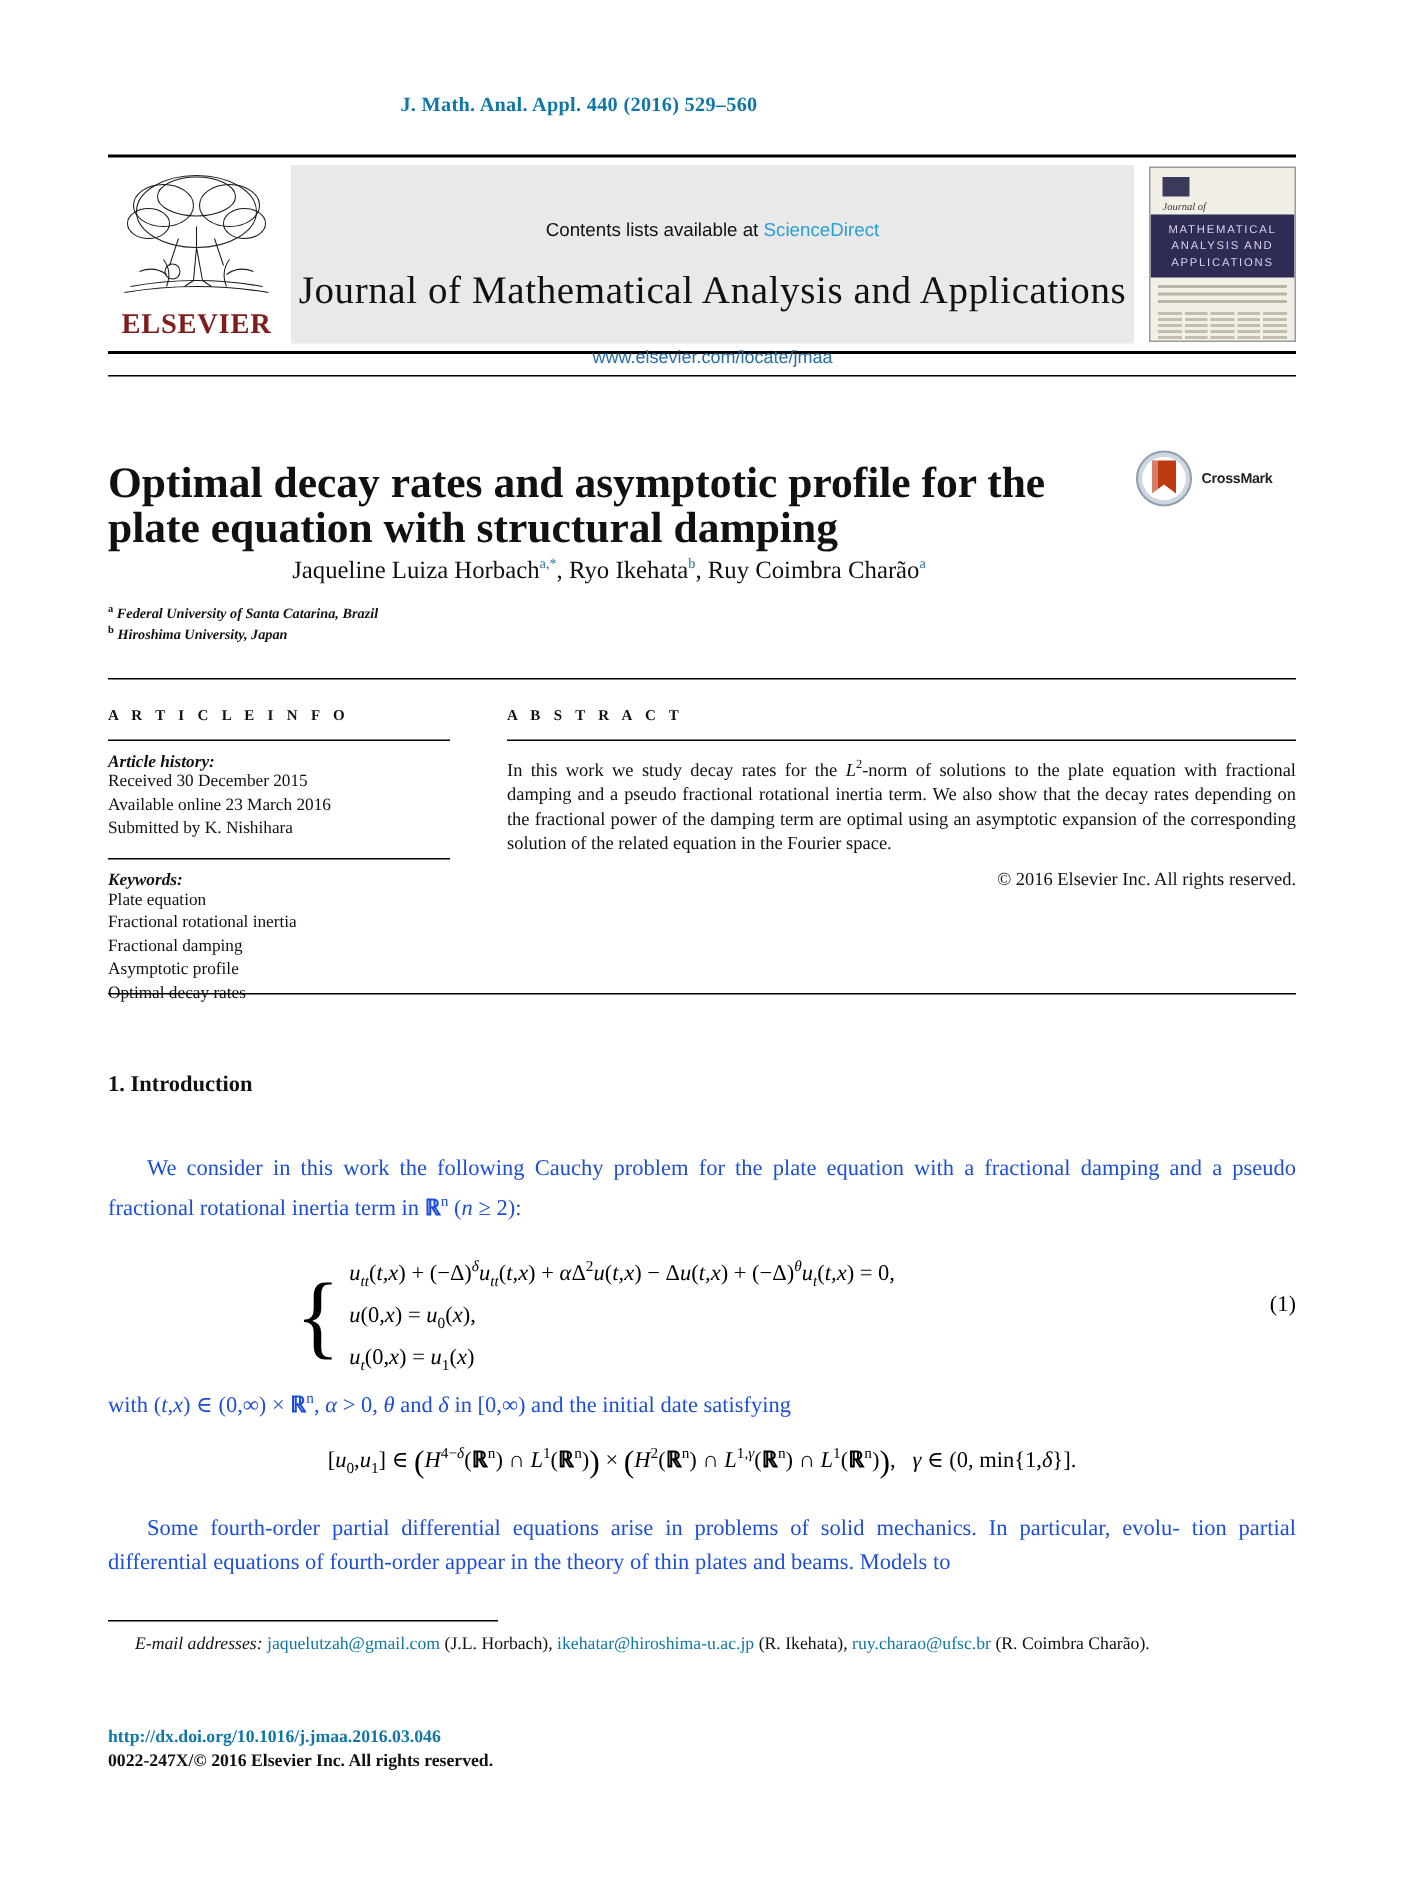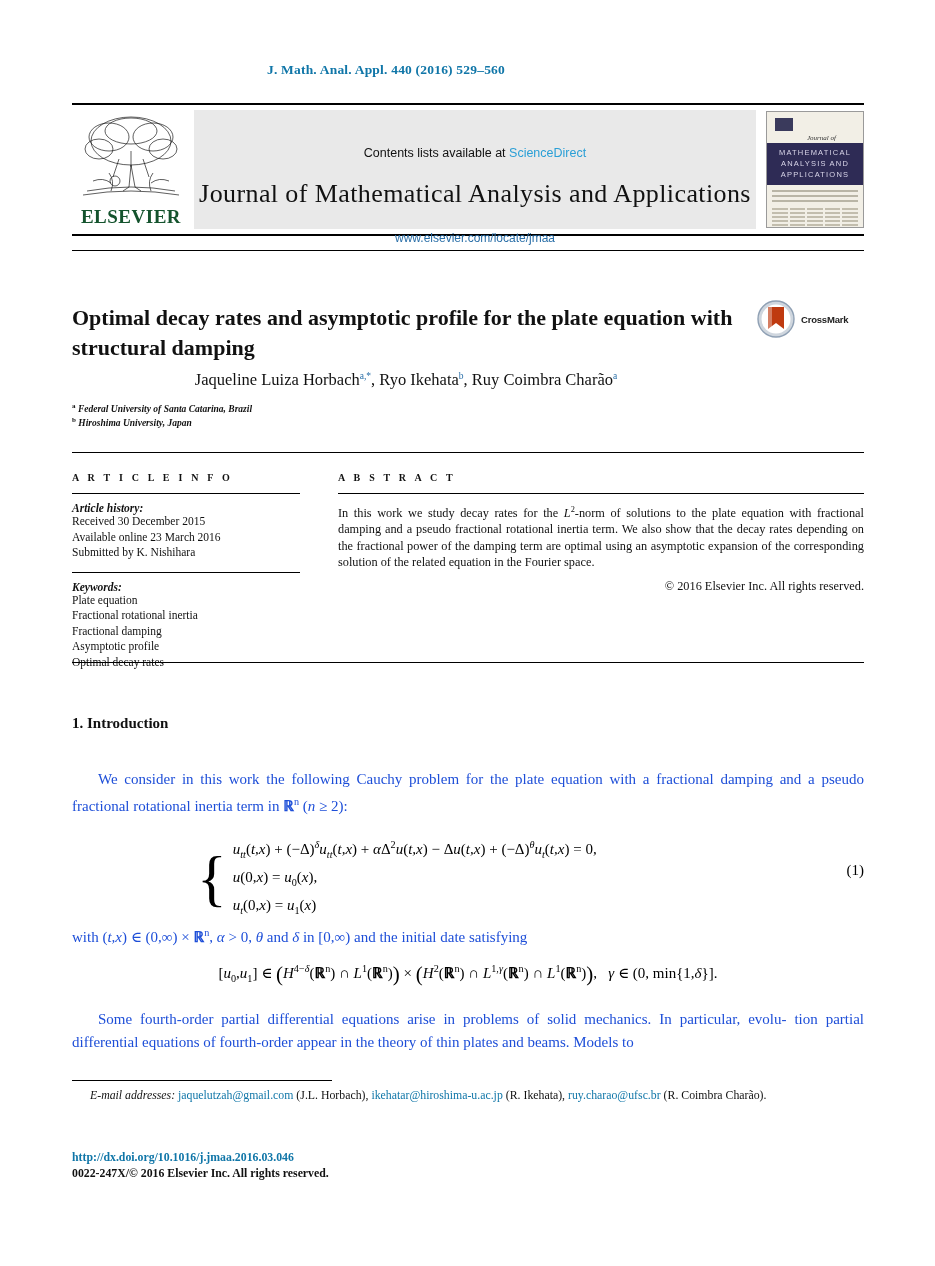--- a/index.html
+++ b/index.html
@@ -59,21 +59,21 @@
     padding-top: 6px;
     box-sizing: border-box;
   }
   .tree-svg { display: block; margin: 0 auto; }
   .elsevier-word {
     position: absolute;
     bottom: 6px;
     left: 0;
     width: 118px;
     text-align: center;
-    color: #14532d;
+    color: #7f1d1d;
     font-family: "Liberation Serif", serif;
     font-size: 19px;
     font-weight: bold;
     letter-spacing: .5px;
   }
   .masthead-center {
     flex: 1 1 auto;
     background: #e9e9e9;
     margin: 5px 4px 5px 4px;
     position: relative;
@@ -109,21 +109,21 @@
     border: 1px solid #9a9a9a;
     background: #f2efe6;
     position: relative;
     overflow: hidden;
   }
   .cover-topbox {
     position: absolute; top: 6px; left: 8px;
     width: 18px; height: 13px; background: #3a3a5c;
   }
   .cover-scriptline {
-    position: absolute; top: 22px; left: 40px;
+    position: absolute; top: 22px; left: 8px;
     font-size: 7px; font-style: italic; color: #333;
   }
   .cover-band {
     position: absolute; top: 31px; left: 0; width: 100%;
     height: 42px; background: #2e2b55; color: #d8d5e8;
     font-size: 7.5px; letter-spacing: 1.2px; text-align: center;
     padding-top: 4px; box-sizing: border-box; line-height: 11px;
     font-family: "Liberation Sans", sans-serif;
   }
   .cover-lines { position: absolute; top: 78px; left: 5px; right: 5px; }
@@ -136,21 +136,21 @@
   }
   .cover-grid i { display: block; height: 2px; background: #c2bdad; }
 
   
   .title-rule {
     position: absolute; left: 72px; top: 250px; width: 792px;
     border-top: 1px solid #000;
   }
   .paper-title {
     position: absolute; left: 72px; top: 288px; width: 670px;
-    font-size: 22px; line-height: 30px; color: #111;
+    font-size: 29px; line-height: 30px; color: #111;
     font-family: "Liberation Serif", serif;
   }
   .crossmark {
     position: absolute; left: 756px; top: 298px;
     width: 104px; height: 42px;
     display: flex; align-items: center; gap: 5px;
   }
   .crossmark-label {
     font-size: 9.5px; font-weight: bold; color: #222;
     font-family: "Liberation Sans", sans-serif; letter-spacing: -.2px;

